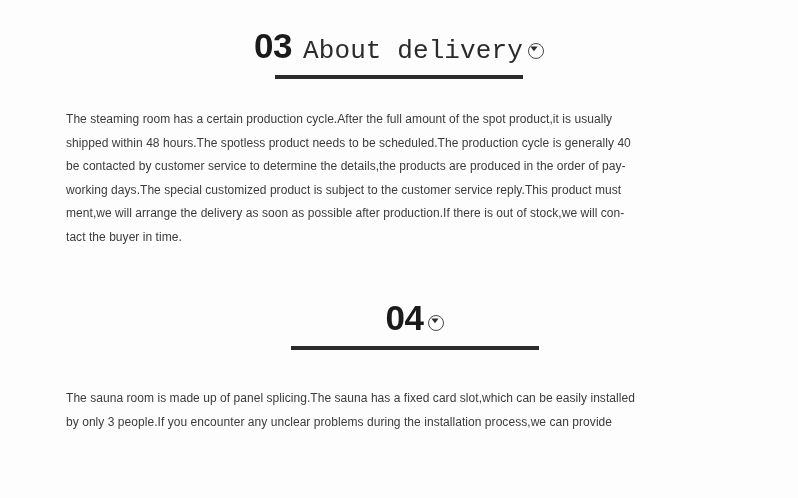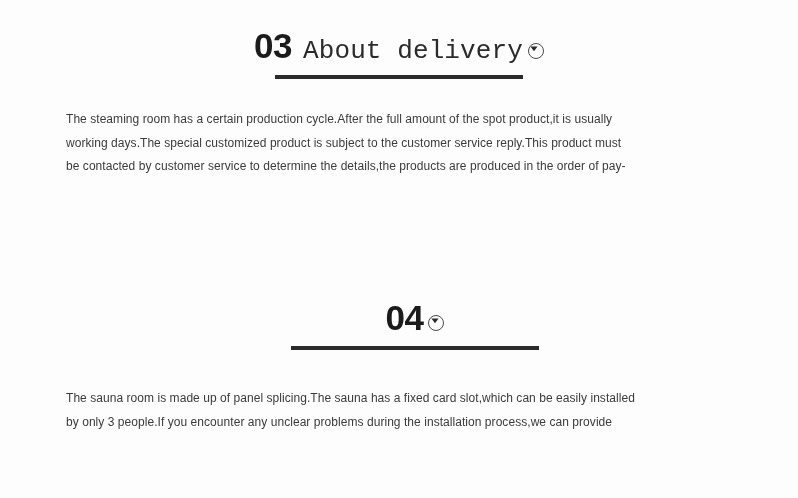--- a/index.html
+++ b/index.html
@@ -113,22 +113,25 @@
         <svg width="8" height="6" viewBox="0 0 8 6" xmlns="http://www.w3.org/2000/svg">
           <path d="M0.4 0.6 L4 5.2 L7.6 0.6 Z" fill="#2b2b2b"></path>
         </svg>
       </span>
     </div>
     <div class="heading-rule"></div>
   </div>
 
   <div class="body-block" id="section-03-body">
     <div class="body-line">The steaming room has a certain production cycle.After the full amount of the spot product,it is usually</div>
+    <div class="body-line">shipped within 48 hours.The spotless product needs to be scheduled.The production cycle is generally 40</div>
+    <div class="body-line">be contacted by customer service to determine the details,the products are produced in the order of pay-</div>
     <div class="body-line">working days.The special customized product is subject to the customer service reply.This product must</div>
-    <div class="body-line">be contacted by customer service to determine the details,the products are produced in the order of pay-</div>
+    <div class="body-line">ment,we will arrange the delivery as soon as possible after production.If there is out of stock,we will con-</div>
+    <div class="body-line">tact the buyer in time.</div>
   </div>
 
   <div class="section-heading" id="section-04-heading">
     <div class="heading-line">
       <span class="heading-number">04</span>
       <span class="heading-icon">
         <svg width="8" height="6" viewBox="0 0 8 6" xmlns="http://www.w3.org/2000/svg">
           <path d="M0.4 0.6 L4 5.2 L7.6 0.6 Z" fill="#2b2b2b"></path>
         </svg>
       </span>

